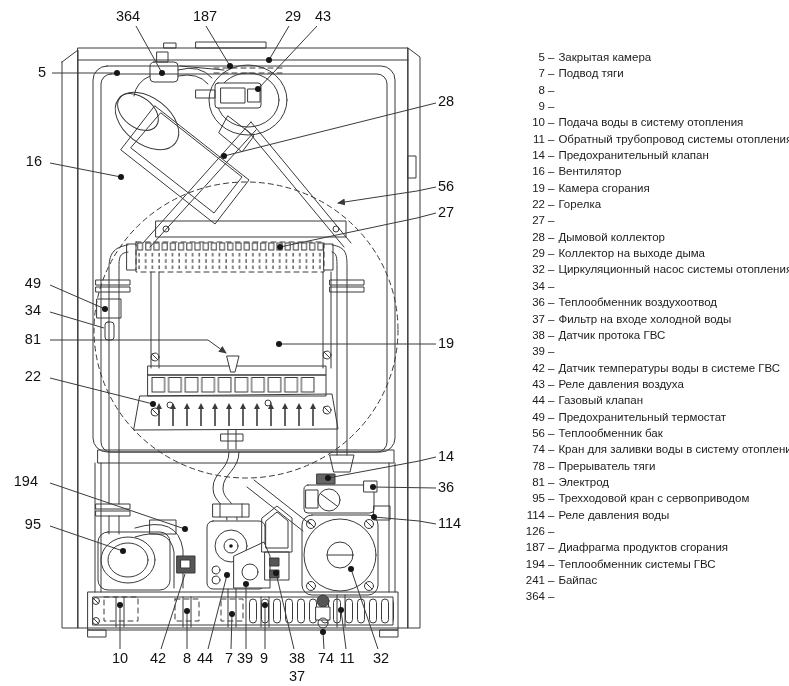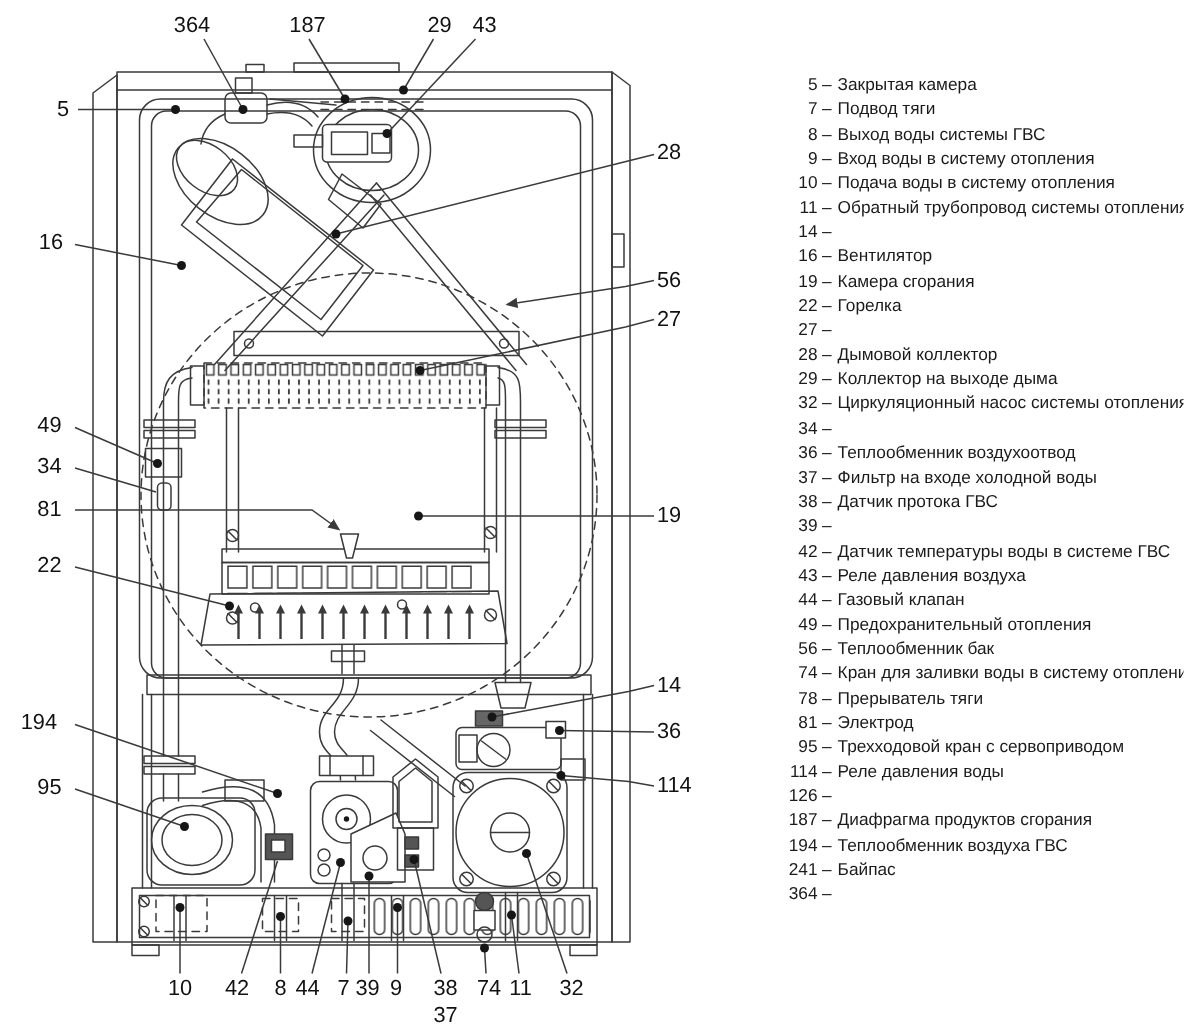--- a/index.html
+++ b/index.html
@@ -376,40 +376,39 @@
       <span>Закрытая камера</span>
     </div>
     <div class="legend-item">
       <span class="legend-num">7</span>
       <span class="legend-sep">–</span>
       <span>Подвод тяги</span>
     </div>
     <div class="legend-item">
       <span class="legend-num">8</span>
       <span class="legend-sep">–</span>
-      <span>Выход воды системы ГВС</span>
     </div>
     <div class="legend-item">
       <span class="legend-num">9</span>
       <span class="legend-sep">–</span>
-      <span>Вход воды в систему отопления</span>
     </div>
     <div class="legend-item">
       <span class="legend-num">10</span>
       <span class="legend-sep">–</span>
       <span>Подача воды в систему отопления</span>
     </div>
     <div class="legend-item">
       <span class="legend-num">11</span>
       <span class="legend-sep">–</span>
       <span>Обратный трубопровод системы отопления</span>
     </div>
     <div class="legend-item">
       <span class="legend-num">14</span>
       <span class="legend-sep">–</span>
+      <span>Предохранительный клапан</span>
     </div>
     <div class="legend-item">
       <span class="legend-num">16</span>
       <span class="legend-sep">–</span>
       <span>Вентилятор</span>
     </div>
     <div class="legend-item">
       <span class="legend-num">19</span>
       <span class="legend-sep">–</span>
       <span>Камера сгорания</span>
@@ -472,21 +471,21 @@
       <span>Реле давления воздуха</span>
     </div>
     <div class="legend-item">
       <span class="legend-num">44</span>
       <span class="legend-sep">–</span>
       <span>Газовый клапан</span>
     </div>
     <div class="legend-item">
       <span class="legend-num">49</span>
       <span class="legend-sep">–</span>
-      <span>Предохранительный отопления</span>
+      <span>Предохранительный термостат</span>
     </div>
     <div class="legend-item">
       <span class="legend-num">56</span>
       <span class="legend-sep">–</span>
       <span>Теплообменник бак</span>
     </div>
     <div class="legend-item">
       <span class="legend-num">74</span>
       <span class="legend-sep">–</span>
       <span>Кран для заливки воды в систему отопления</span>
@@ -516,21 +515,21 @@
       <span class="legend-sep">–</span>
     </div>
     <div class="legend-item">
       <span class="legend-num">187</span>
       <span class="legend-sep">–</span>
       <span>Диафрагма продуктов сгорания</span>
     </div>
     <div class="legend-item">
       <span class="legend-num">194</span>
       <span class="legend-sep">–</span>
-      <span>Теплообменник воздуха ГВС</span>
+      <span>Теплообменник системы ГВС</span>
     </div>
     <div class="legend-item">
       <span class="legend-num">241</span>
       <span class="legend-sep">–</span>
       <span>Байпас</span>
     </div>
     <div class="legend-item">
       <span class="legend-num">364</span>
       <span class="legend-sep">–</span>
     </div>

